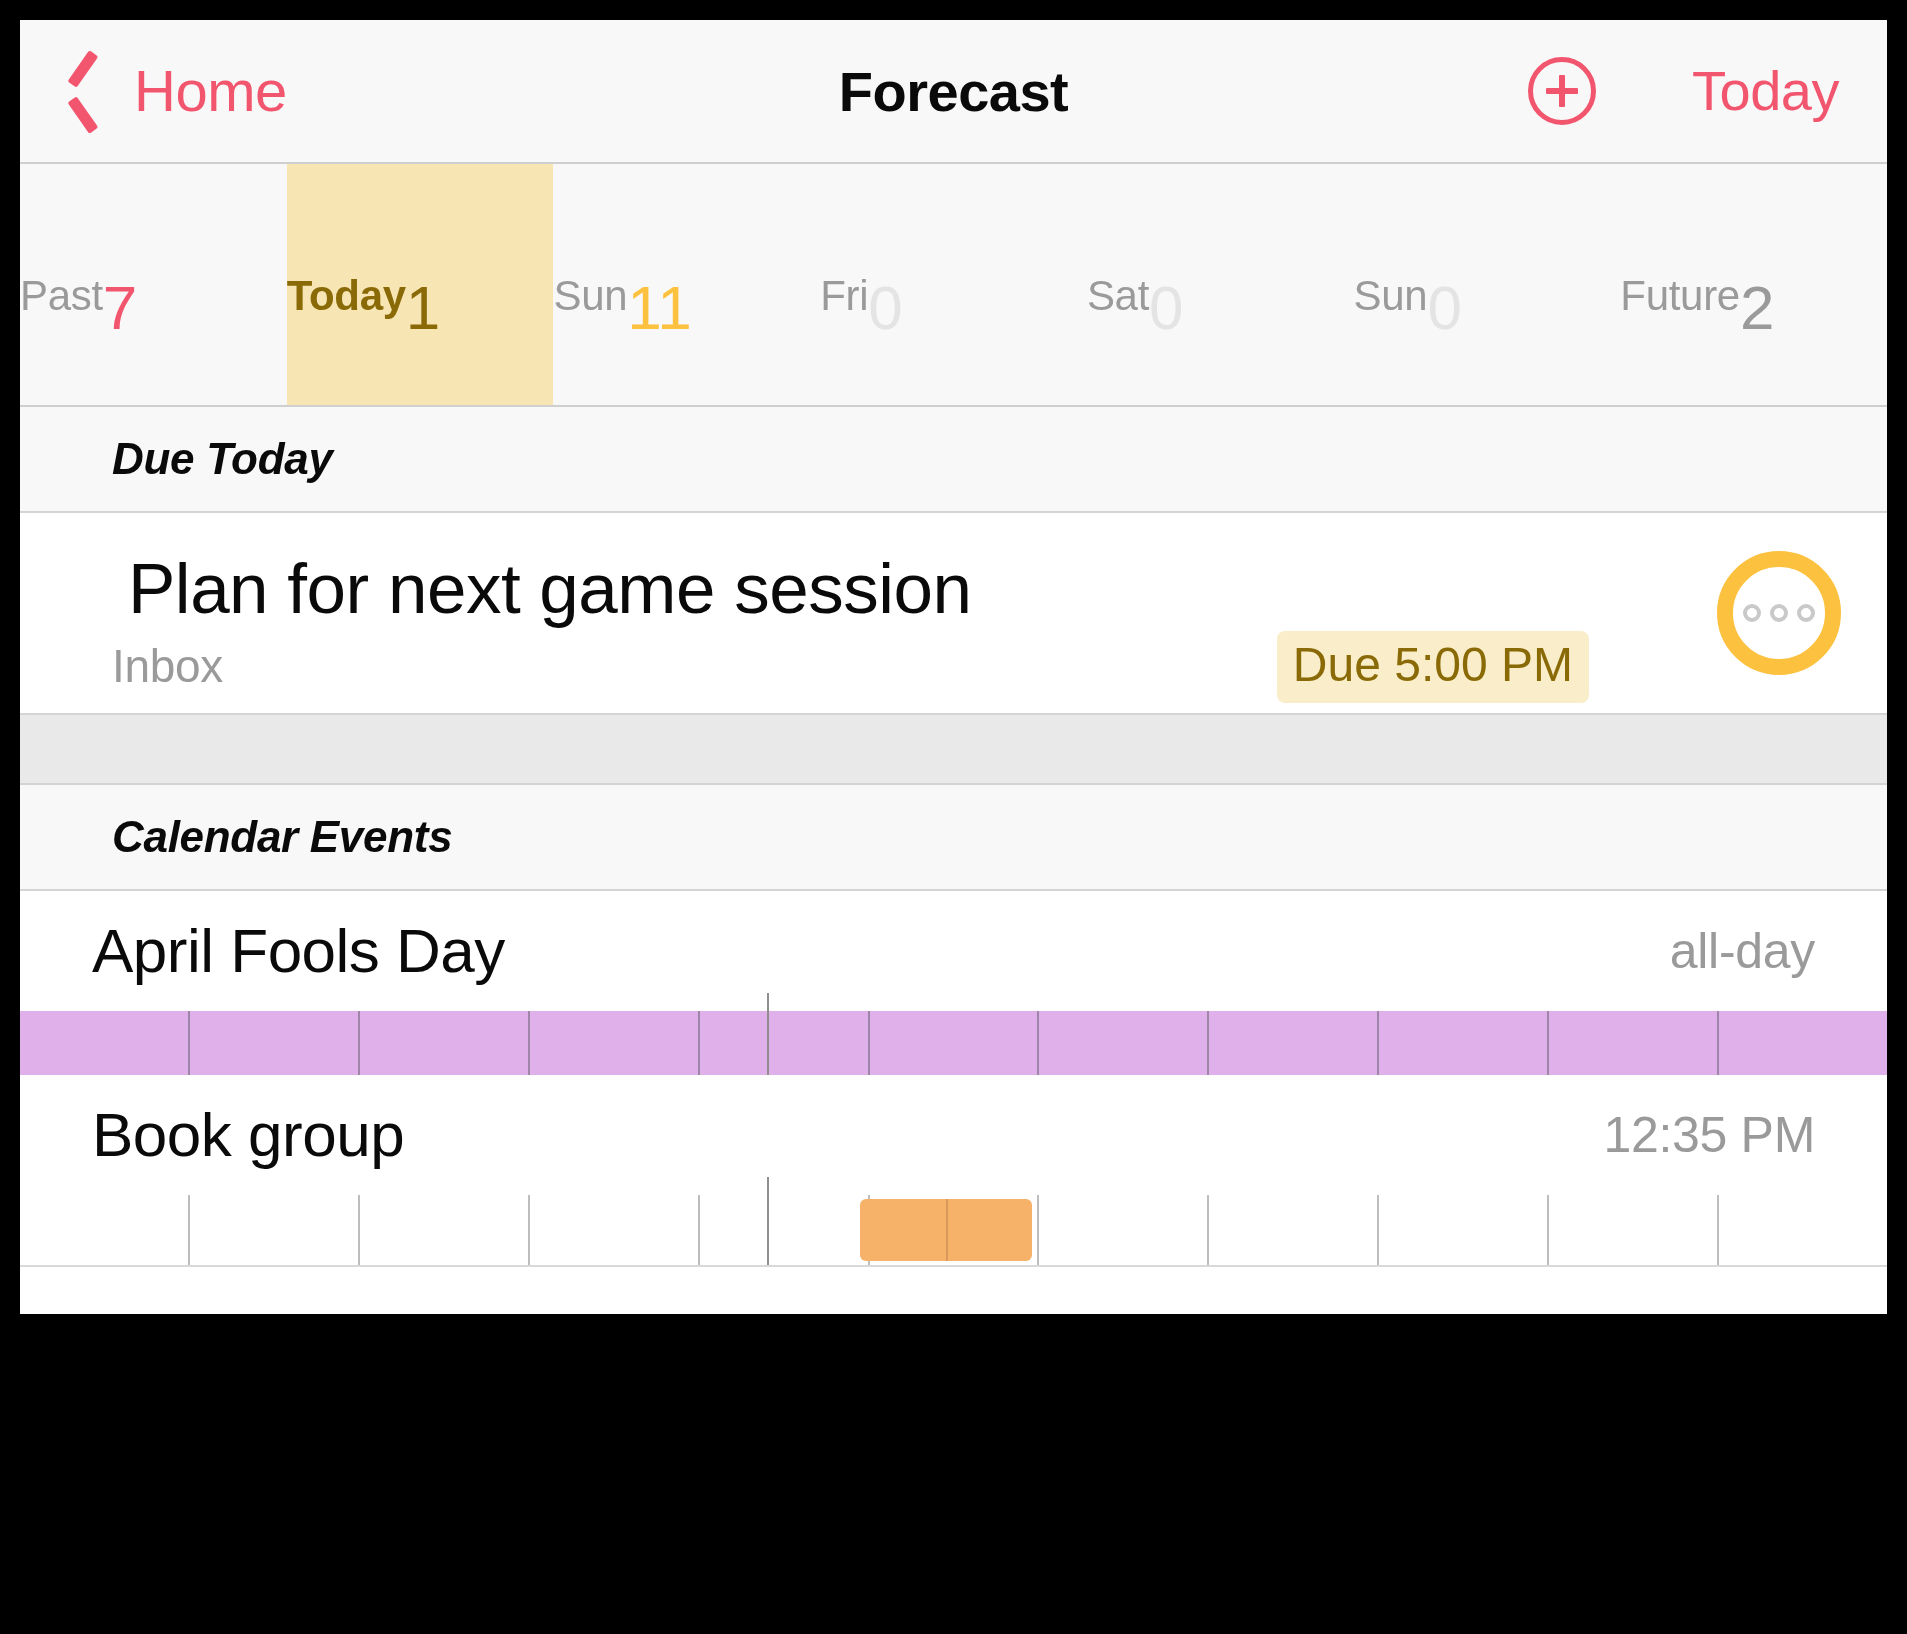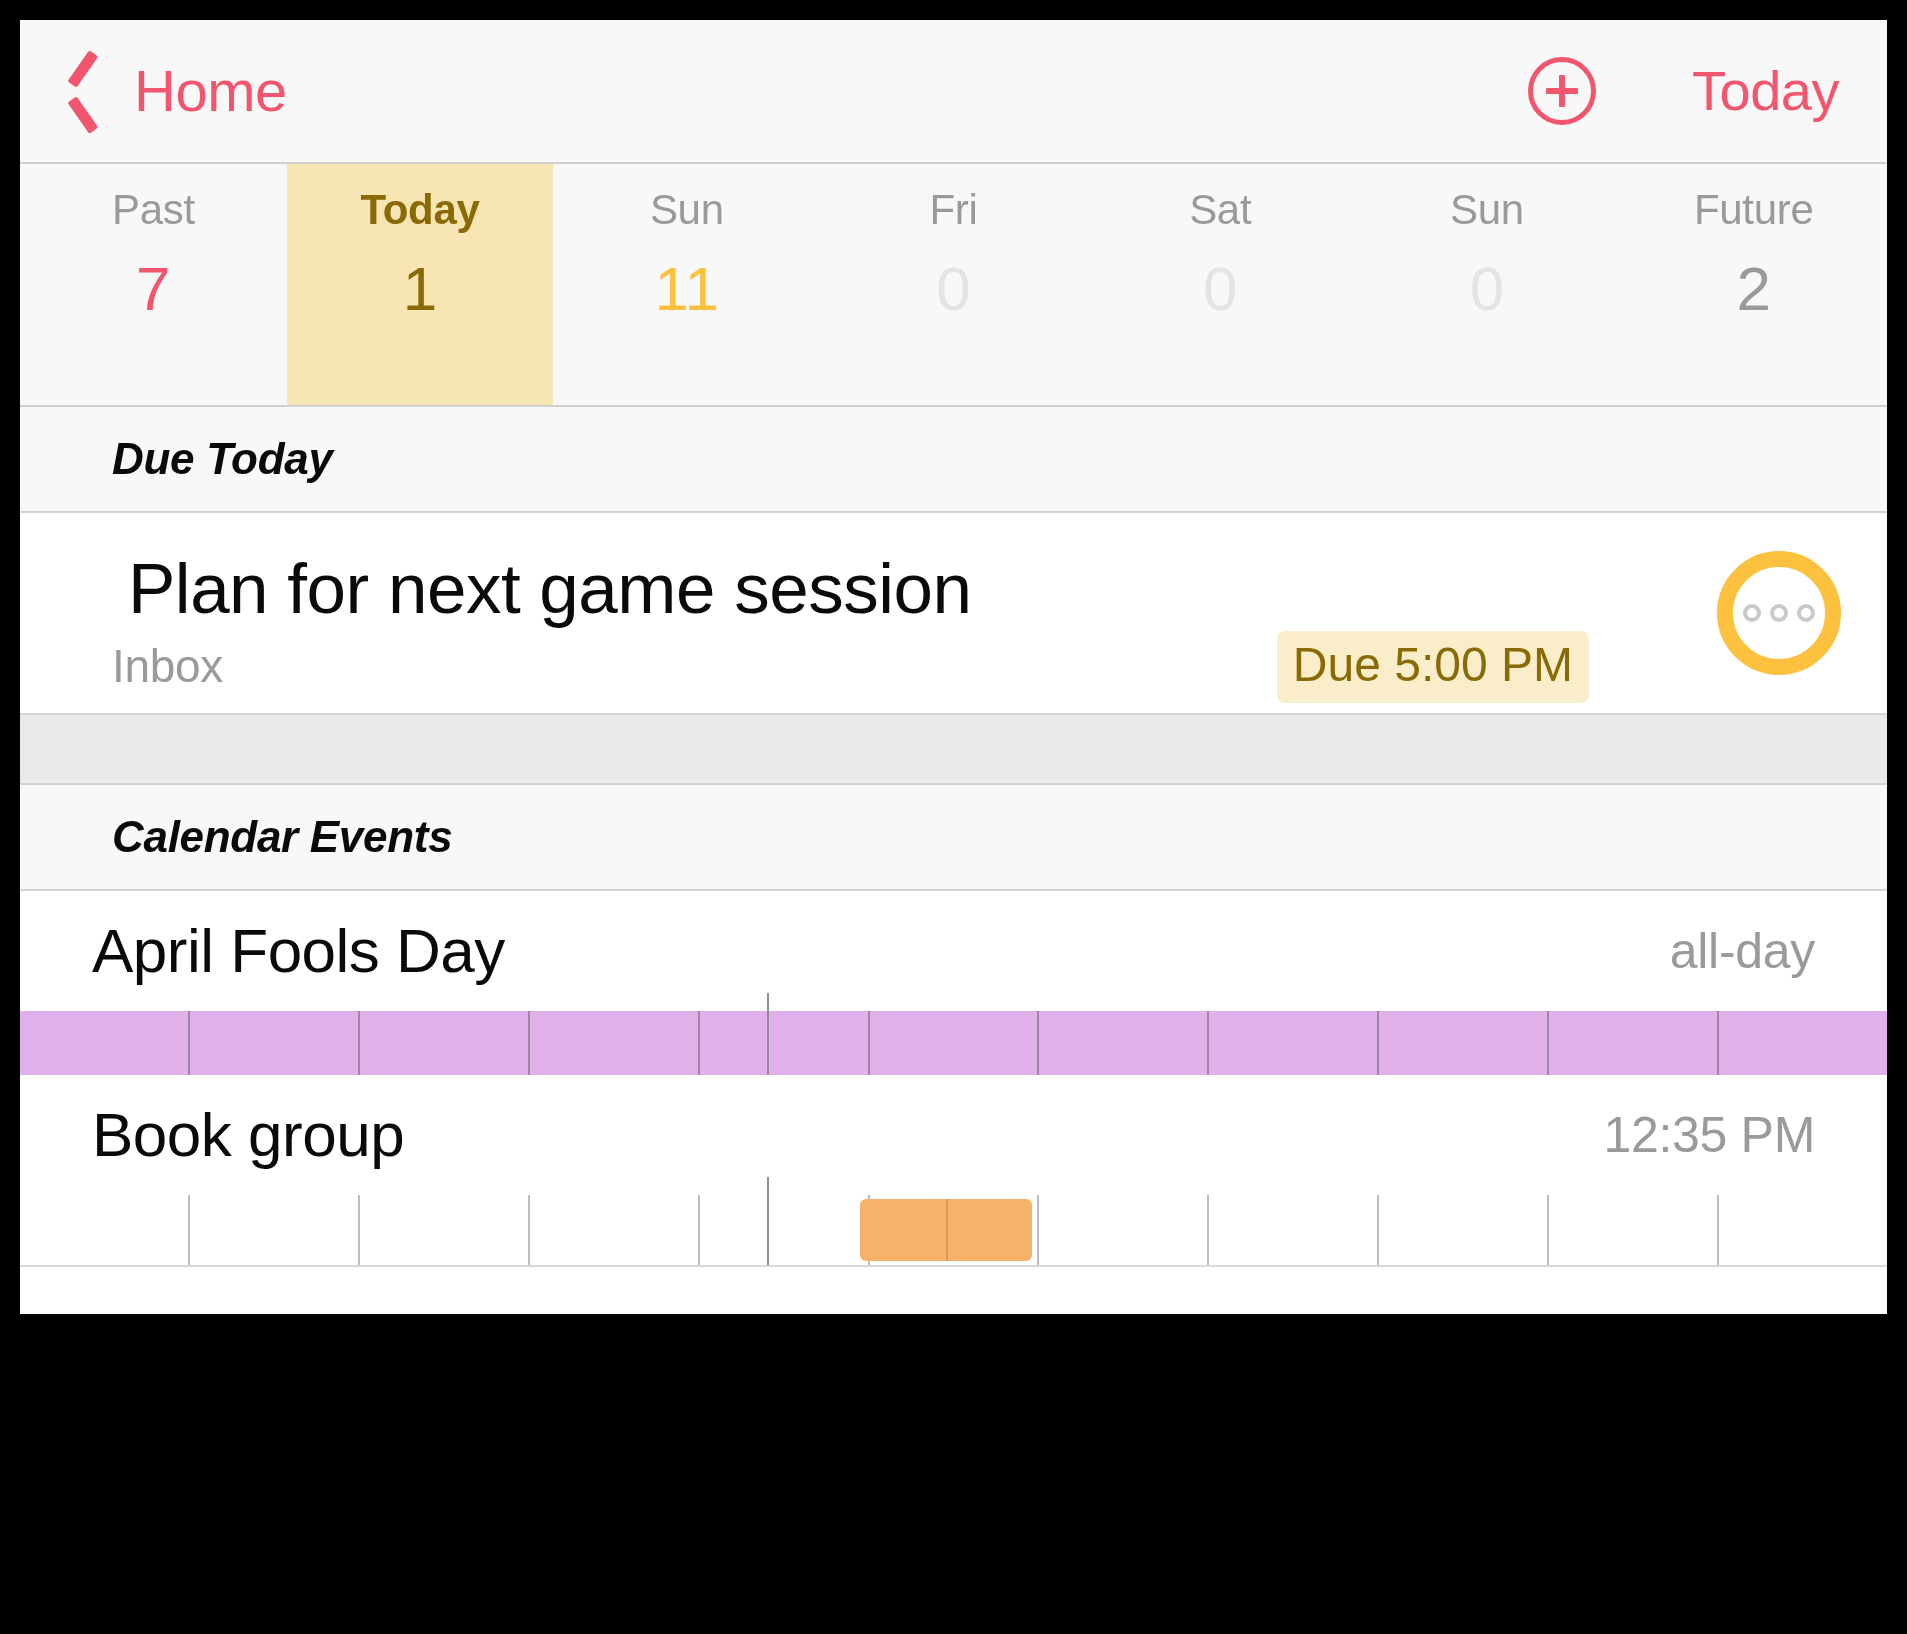--- a/index.html
+++ b/index.html
@@ -121,21 +121,20 @@
   .forecast-strip {
     display: flex;
     height: 243px;
     background: #f8f8f8;
     border-bottom: 2px solid #cfcfcf;
     box-sizing: border-box;
   }
   .fc-col {
     flex: 1 1 0;
     display: flex;
-    flex-direction: column;
     align-items: center;
     justify-content: flex-start;
     padding-top: 22px;
     cursor: pointer;
   }
   .fc-col.today { background: #f8e5b4; }
   .fc-label {
     font-size: 42px;
     color: #9a9a9a;
     letter-spacing: -0.3px;
@@ -329,20 +328,21 @@
 </head>
 <body>
 
 <div id="phone">
 
   <div class="navbar">
     <div class="nav-back">
       <span class="chev"></span>
       <span class="nav-back-label">Home</span>
     </div>
+    <div class="nav-title">Forecast</div>
     <div class="nav-right">
       <div class="add-btn"></div>
       <div class="edit-btn">Today</div>
     </div>
   </div>
 
   <div class="forecast-strip">
 
     <div class="fc-col">
       <div class="fc-label">Past</div>

